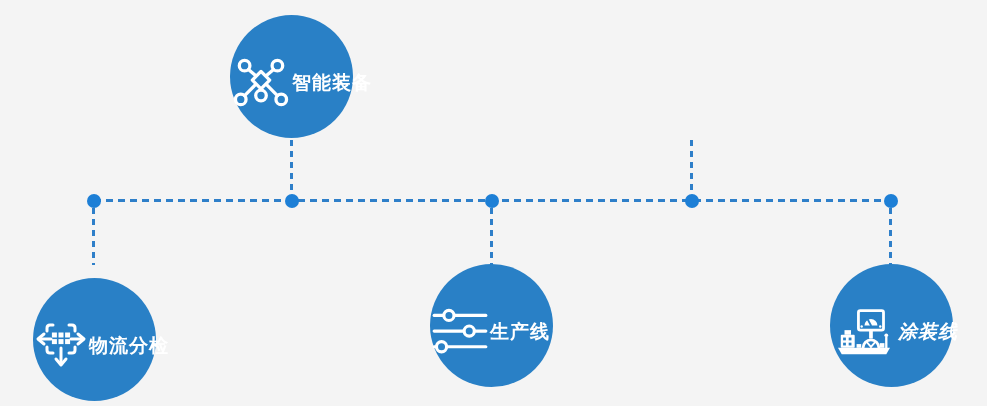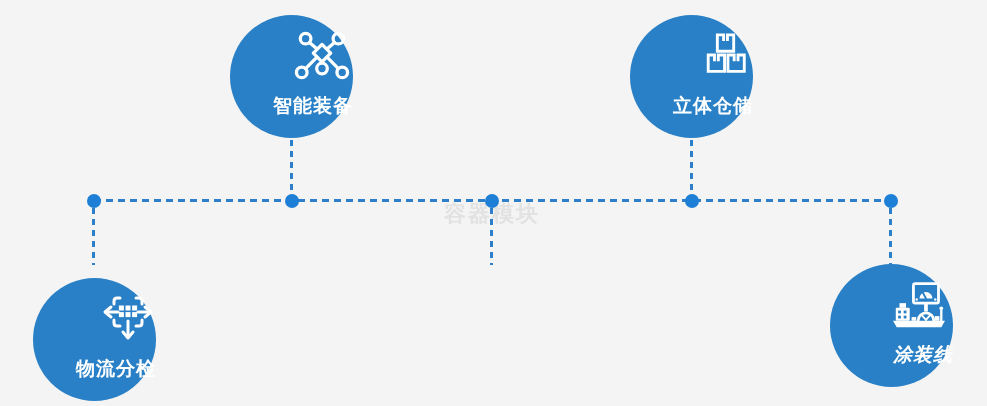--- a/index.html
+++ b/index.html
@@ -25,21 +25,21 @@
     position:absolute;width:3px;z-index:2;
     background:repeating-linear-gradient(to bottom,var(--dash) 0 6px,transparent 6px 11px);
   }
   .jdot{
     position:absolute;width:14px;height:14px;border-radius:50%;
     background:var(--dot);z-index:3;
   }
   .node{
     position:absolute;width:123px;height:123px;border-radius:50%;
     background:var(--circle);z-index:4;
-    display:flex;flex-direction:column;align-items:flex-end;
+    display:flex;flex-direction:row;align-items:center;
   }
   .node .icon{
     height:56px;margin-top:13px;display:flex;align-items:center;justify-content:center;
   }
   .node .label{
     margin-top:12px;font-size:19px;font-weight:bold;color:var(--label);
     letter-spacing:1px;line-height:1;white-space:nowrap;
   }
   svg{display:block;}
   
@@ -59,21 +59,20 @@
   .d2{left:285px;top:194px;}
   .d3{left:485px;top:194px;}
   .d4{left:685px;top:194px;}
   .d5{left:884px;top:194px;}
 </style>
 </head>
 <body>
 
 <div class="stage">
 
-  <div class="watermark">容器模块</div>
 
   <div class="hline h-main"></div>
   <div class="vline v-a"></div>
   <div class="vline v-b"></div>
   <div class="vline v-c"></div>
   <div class="vline v-d"></div>
   <div class="vline v-e"></div>
 
   <div class="jdot d1"></div>
   <div class="jdot d2"></div>
@@ -92,30 +91,20 @@
         <polygon points="32,16 41,25 32,34 23,25"></polygon>
         <line x1="19" y1="14" x2="26" y2="20"></line>
         <line x1="45" y1="14" x2="38" y2="20"></line>
         <line x1="26" y1="30" x2="15" y2="41"></line>
         <line x1="38" y1="30" x2="49" y2="41"></line>
       </svg>
     </span>
     <span class="label">智能装备</span>
   </div>
 
-  <div class="node n2">
-    <span class="icon">
-      <svg width="54" height="50" viewBox="0 0 56 52" fill="none" stroke="#ffffff" stroke-width="3" stroke-linecap="square" stroke-linejoin="miter">
-        <path d="M25.5,9 V4 H19 V21 H36 V4 H29.5 V9"></path>
-        <path d="M16,30 V25 H9.5 V42 H26.5 V25 H20 V30"></path>
-        <path d="M36.5,30 V25 H30 V42 H47 V25 H40.5 V30"></path>
-      </svg>
-    </span>
-    <span class="label">立体仓储</span>
-  </div>
 
   <div class="node n3">
     <span class="icon">
       <svg width="56" height="54" viewBox="0 0 56 54" fill="none" stroke="#ffffff" stroke-width="3" stroke-linecap="round" stroke-linejoin="round">
         <path d="M20,6 L17,6 Q14,6 14,9 L14,12"></path>
         <path d="M36,6 L39,6 Q42,6 42,9 L42,12"></path>
         <path d="M14,28 L14,31 Q14,34 17,34 L20,34"></path>
         <path d="M42,28 L42,31 Q42,34 39,34 L36,34"></path>
         <g fill="#ffffff" stroke="none">
           <rect x="18.9" y="13.5" width="5" height="5"></rect>
@@ -129,20 +118,33 @@
           <polyline points="11,15 5,20 11,25"></polyline>
         <line x1="38" y1="20" x2="50" y2="20"></line>
           <polyline points="45,15 51,20 45,25"></polyline>
         <line x1="28" y1="29" x2="28" y2="45"></line>
           <polyline points="23,40 28,46 33,40"></polyline>
       </svg>
     </span>
     <span class="label">物流分检</span>
   </div>
 
+  <div class="node n4">
+    <span class="icon">
+      <svg width="60" height="48" viewBox="0 0 64 52" fill="none" stroke="#ffffff" stroke-width="3.4" stroke-linecap="round">
+        <line x1="4" y1="8" x2="60" y2="8"></line>
+        <circle cx="20" cy="8" r="5.5" fill="var(--circle,#2980c6)"></circle>
+        <line x1="4" y1="25" x2="60" y2="25"></line>
+        <circle cx="42" cy="25" r="5.5" fill="var(--circle,#2980c6)"></circle>
+        <line x1="4" y1="42" x2="60" y2="42"></line>
+        <circle cx="12" cy="42" r="5.5" fill="var(--circle,#2980c6)"></circle>
+      </svg>
+    </span>
+    <span class="label">生产线</span>
+  </div>
 
   <div class="node n5">
     <span class="icon">
       <svg width="68" height="52" viewBox="0 0 72 56" fill="none" stroke-linecap="round" stroke-linejoin="round">
         <rect x="30" y="5" width="27" height="21" rx="2" stroke="#ffffff" stroke-width="3"></rect>
         <path d="M36.5,21 A7,7 0 0 1 50.5,21 Z" fill="#ffffff" stroke="none"></path>
         <line x1="43.5" y1="21" x2="39.5" y2="13.5" stroke="var(--circle,#2980c6)" stroke-width="2"></line>
         <circle cx="33.5" cy="22" r="1.3" fill="#ffffff"></circle>
         <circle cx="53.5" cy="22" r="1.3" fill="#ffffff"></circle>
         <rect x="41.5" y="26" width="4" height="9" fill="#ffffff"></rect>

